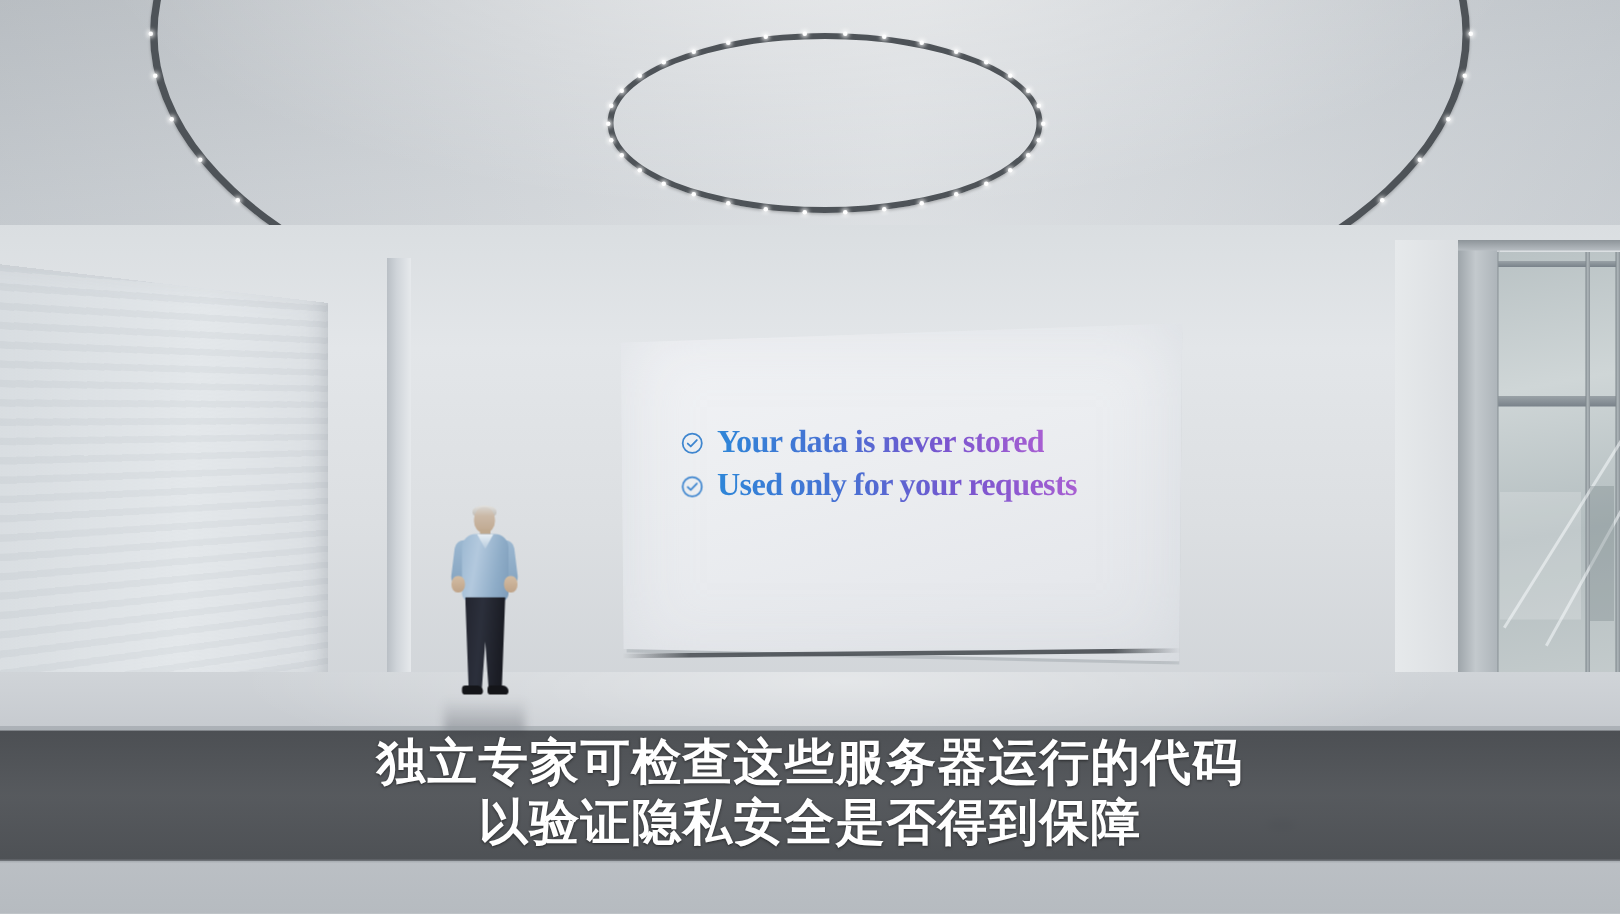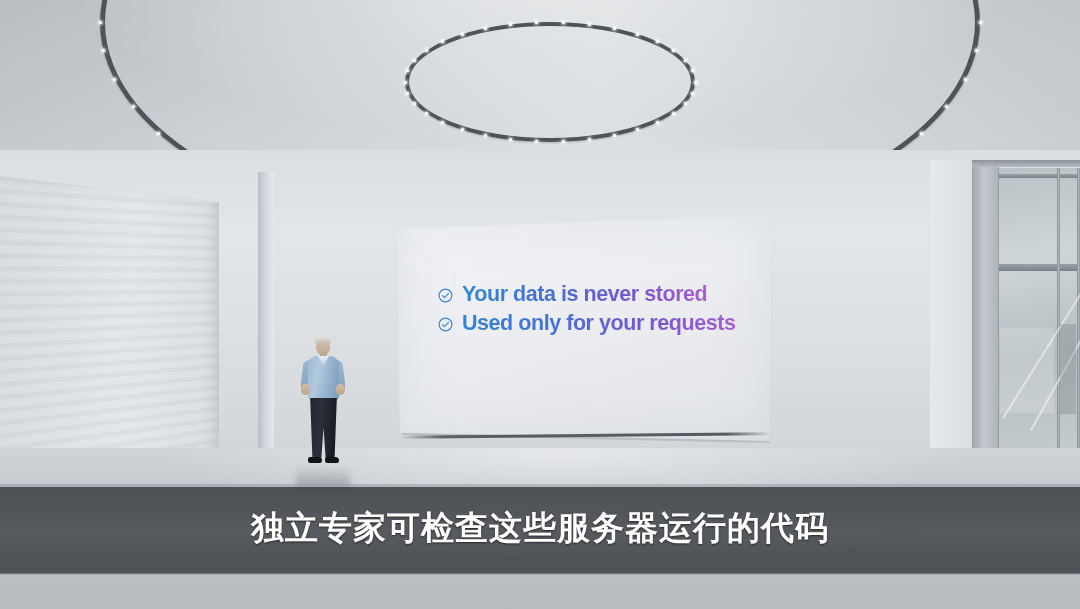--- a/index.html
+++ b/index.html
@@ -135,22 +135,22 @@
   .floor-smudge {
     position: absolute;
     border-radius: 50%;
     background: rgba(120,128,136,0.28);
     filter: blur(2px);
   }
 
   
   .screen-wrap {
     position: absolute;
-    left: 396px; top: 212px;
-    width: 378px; height: 236px;
+    left: 412px; top: 212px;
+    width: 378px; height: 236px; font-family: Liberation Serif, serif;
   }
   .screen-shadow {
     position: absolute;
     left: 2px; top: 6px; width: 376px; height: 232px;
     background: rgba(120,128,136,0.30);
     filter: blur(7px);
     clip-path: polygon(0.5% 7%, 99.5% 1.5%, 99% 97%, 1% 93.5%);
   }
   .screen {
     position: absolute;
@@ -440,16 +440,17 @@
         <span class="bullet-text">Used only for your requests</span>
       </div>
 
 
     </div>
   </div>
 
   <div class="band-top-hair"></div>
   <div class="subtitle-band">
     <div class="subtitle-line">独立专家可检查这些服务器运行的代码</div>
+    <div class="subtitle-line">以验证隐私安全是否得到保障</div>
   </div>
   <div class="band-bottom-hair"></div>
 
 </div>
 
 </body></html>

